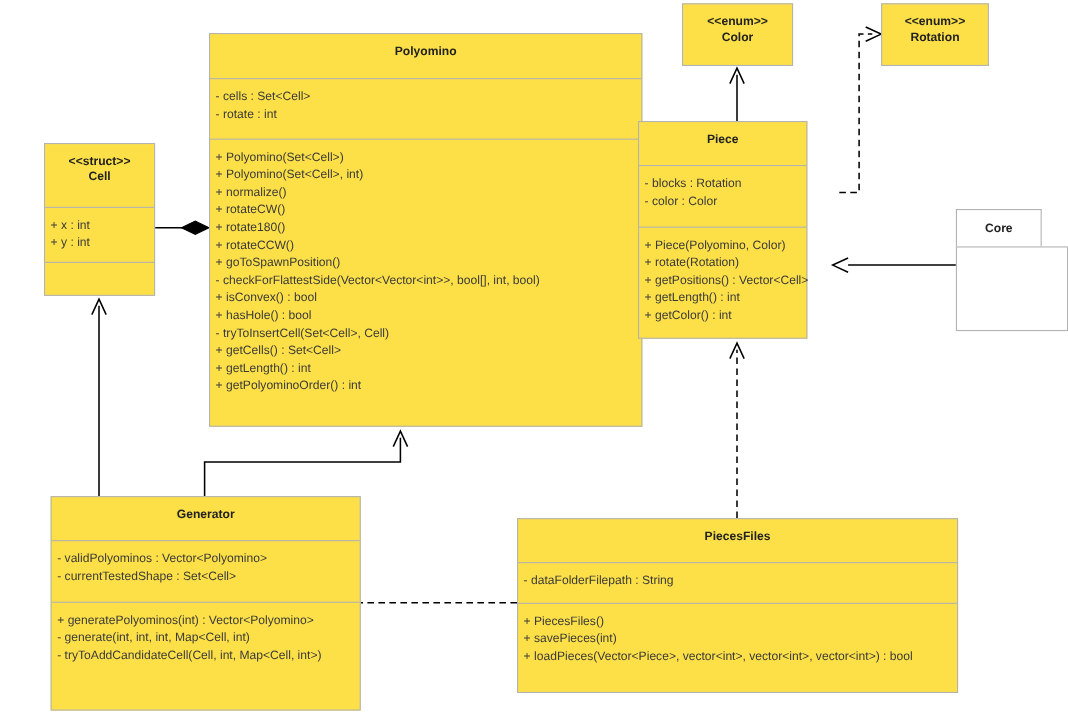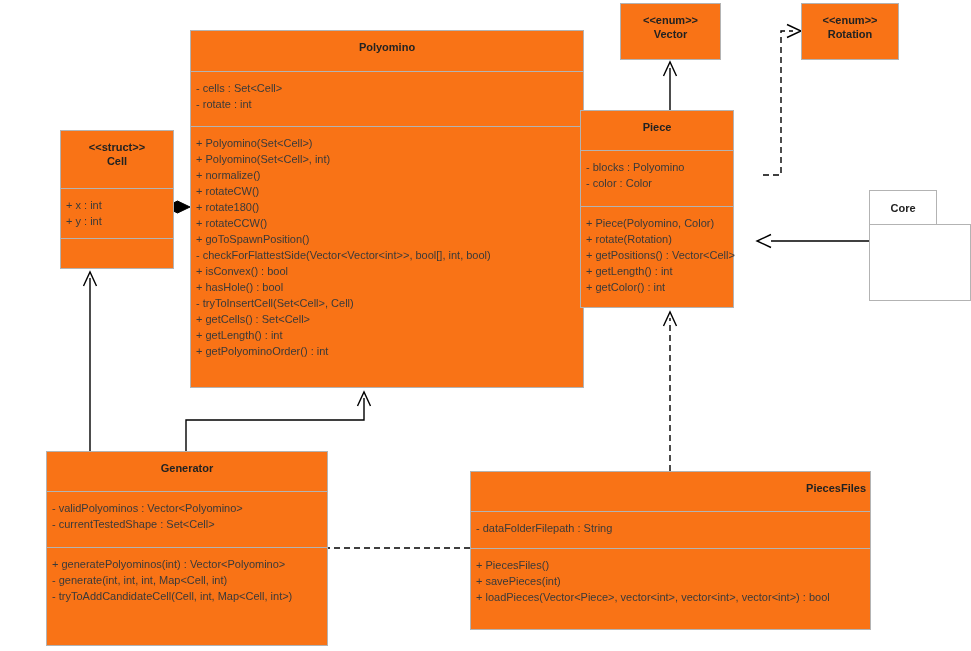--- a/index.html
+++ b/index.html
@@ -16,21 +16,21 @@
     width: 971px;
     height: 651px;
     background: #ffffff;
     overflow: hidden;
   }
   
   .uml-class {
     position: absolute;
     box-sizing: border-box;
     border: 1px solid #b3b3b3;
-    background: #f97316;
+    background: #fde047;
     color: #333333;
   }
   .uml-header {
     box-sizing: border-box;
     text-align: center;
     font-weight: bold;
     font-size: 11px;
     color: #222222;
     padding: 9px 4px 9px 4px;
     line-height: 14px;
@@ -179,83 +179,83 @@
       <div class="uml-member">- checkForFlattestSide(Vector&lt;Vector&lt;int&gt;&gt;, bool[], int, bool)</div>
       <div class="uml-member">+ isConvex() : bool</div>
       <div class="uml-member">+ hasHole() : bool</div>
       <div class="uml-member">- tryToInsertCell(Set&lt;Cell&gt;, Cell)</div>
       <div class="uml-member">+ getCells() : Set&lt;Cell&gt;</div>
       <div class="uml-member">+ getLength() : int</div>
       <div class="uml-member">+ getPolyominoOrder() : int</div>
     </div>
   </div>
 
-  <div class="uml-class" style="left:40px; top:130px; width:114px; height:139px;margin-left:20px;">
+  <div class="uml-class" style="left:40px; top:130px; width:101px; height:139px;">
     <div class="uml-header" style="height:58px;">
       <span class="uml-stereotype">&lt;&lt;struct&gt;&gt;</span>
       <span>Cell</span>
     </div>
     <div class="uml-compartment" style="height:50px;">
       <div class="uml-member">+ x : int</div>
       <div class="uml-member">+ y : int</div>
     </div>
     <div class="uml-compartment last" style="height:29px;"></div>
   </div>
 
   <div class="uml-class" style="left:580px; top:110px; width:154px; height:198px;">
     <div class="uml-header" style="height:40px;">Piece</div>
     <div class="uml-compartment" style="height:56px;">
-      <div class="uml-member">- blocks : Polyomino</div>
+      <div class="uml-member">- blocks : Rotation</div>
       <div class="uml-member">- color : Color</div>
     </div>
     <div class="uml-compartment last">
       <div class="uml-member">+ Piece(Polyomino, Color)</div>
       <div class="uml-member">+ rotate(Rotation)</div>
       <div class="uml-member">+ getPositions() : Vector&lt;Cell&gt;</div>
       <div class="uml-member">+ getLength() : int</div>
       <div class="uml-member">+ getColor() : int</div>
     </div>
   </div>
 
   <div class="uml-class" style="left:620px; top:3px; width:101px; height:57px;">
     <div class="uml-header no-rule" style="height:55px;">
       <span class="uml-stereotype">&lt;&lt;enum&gt;&gt;</span>
-      <span>Vector</span>
+      <span>Color</span>
     </div>
   </div>
 
   <div class="uml-class" style="left:801px; top:3px; width:98px; height:57px;">
     <div class="uml-header no-rule" style="height:55px;">
       <span class="uml-stereotype">&lt;&lt;enum&gt;&gt;</span>
       <span>Rotation</span>
     </div>
   </div>
 
   <div class="uml-package" style="left:869px; top:190px; width:102px; height:111px;">
-    <div class="pkg-tab" style="left:0px; top:0px; width:68px; height:35px;">
+    <div class="pkg-tab" style="left:0px; top:0px; width:78px; height:35px;">
       <span>Core</span>
     </div>
     <div class="pkg-body" style="left:0px; top:34px; width:102px; height:77px;"></div>
   </div>
 
   <div class="uml-class" style="left:-1px; top:451px; width:282px; height:195px;margin-left:47px;">
     <div class="uml-header" style="height:40px;">Generator</div>
     <div class="uml-compartment" style="height:56px;">
       <div class="uml-member">- validPolyominos : Vector&lt;Polyomino&gt;</div>
       <div class="uml-member">- currentTestedShape : Set&lt;Cell&gt;</div>
     </div>
     <div class="uml-compartment last">
       <div class="uml-member">+ generatePolyominos(int) : Vector&lt;Polyomino&gt;</div>
       <div class="uml-member">- generate(int, int, int, Map&lt;Cell, int)</div>
       <div class="uml-member">- tryToAddCandidateCell(Cell, int, Map&lt;Cell, int&gt;)</div>
     </div>
   </div>
 
   <div class="uml-class" style="left:470px; top:471px; width:401px; height:159px;">
-    <div class="uml-header" style="height:40px;text-align:right;">PiecesFiles</div>
+    <div class="uml-header" style="height:40px;">PiecesFiles</div>
     <div class="uml-compartment" style="height:37px;">
       <div class="uml-member">- dataFolderFilepath : String</div>
     </div>
     <div class="uml-compartment last">
       <div class="uml-member">+ PiecesFiles()</div>
       <div class="uml-member">+ savePieces(int)</div>
       <div class="uml-member">+ loadPieces(Vector&lt;Piece&gt;, vector&lt;int&gt;, vector&lt;int&gt;, vector&lt;int&gt;) : bool</div>
     </div>
   </div>
 

